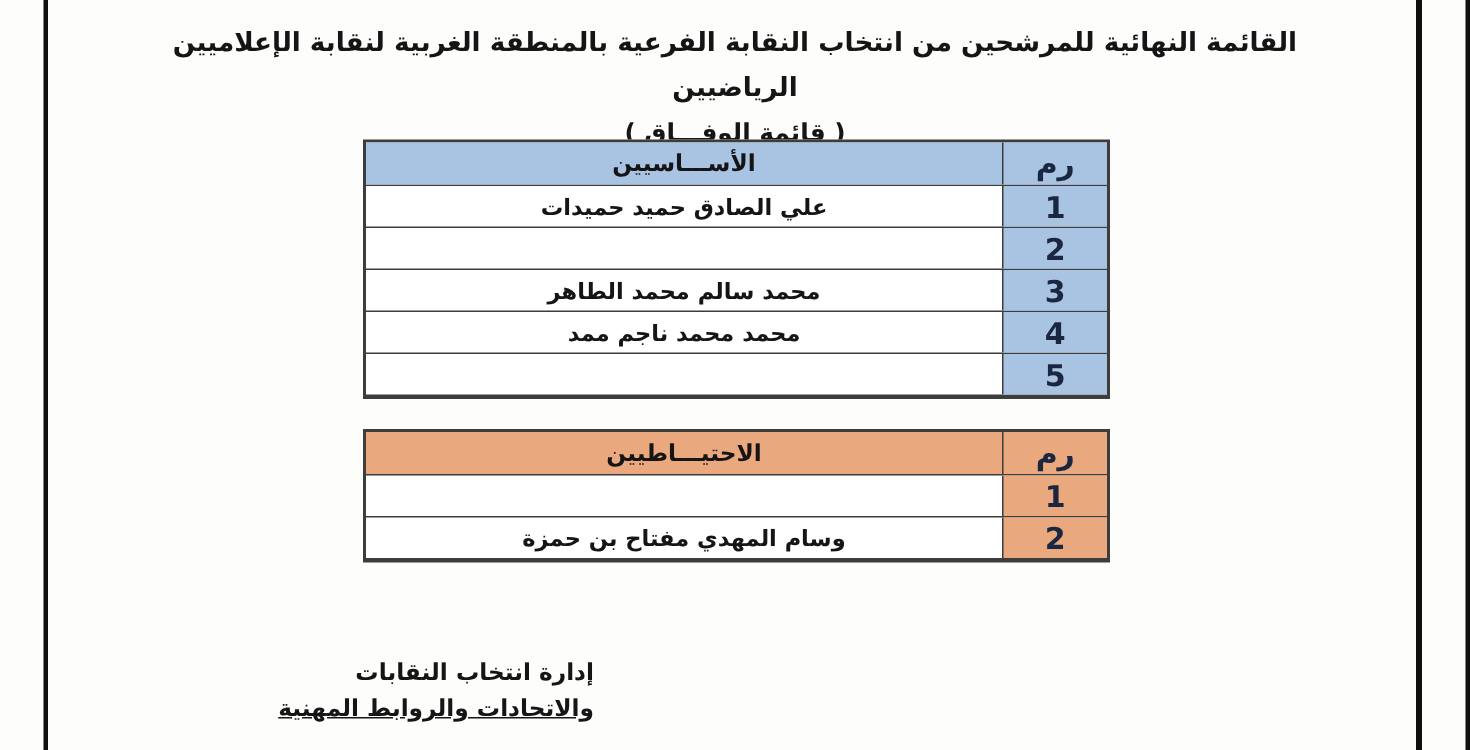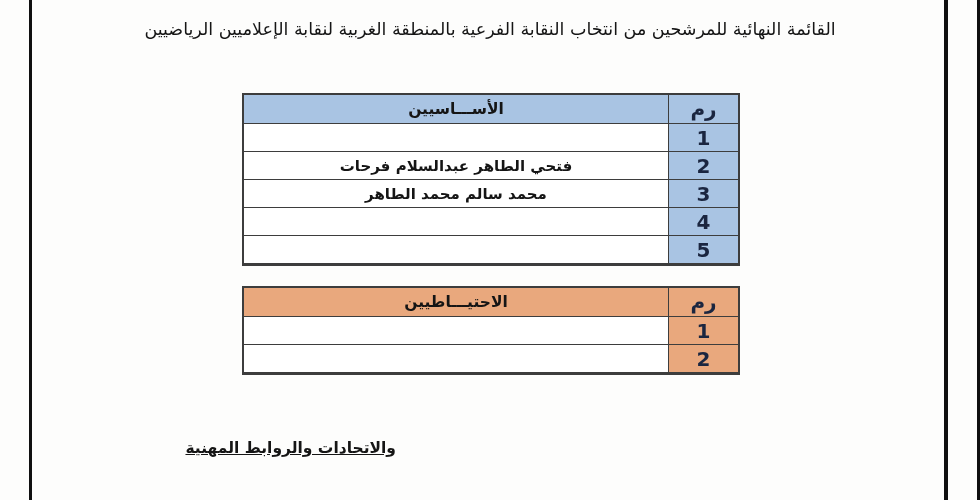--- a/index.html
+++ b/index.html
@@ -9,21 +9,21 @@
     font-family:"DejaVu Sans",sans-serif;
     color:var(--ink,#151515);
   }
   .vline{position:absolute;top:0;bottom:0;background:var(--rule_ink,#101010);}
   .vline-left{left:29px;width:3px;}
   .vline-right{left:944px;width:4px;}
   .vline-edge{left:977px;width:3px;}
 
   .title-block{
     position:absolute;left:90px;top:14px;width:800px;
-    direction:rtl;text-align:center;font-weight:normal;
+    direction:rtl;text-align:center;font-weight:bold;
   }
   .title-line1{font-size:17.5px;line-height:30px;letter-spacing:.2px;}
   .title-line2{font-size:16.5px;line-height:26px;margin-top:2px;}
 
   .tbl{
     position:absolute;left:242px;width:498px;
     border:2px solid var(--table_border,#3d3d3d);
     border-bottom-width:3px;
     background:#fff;direction:rtl;box-sizing:border-box;
   }
@@ -56,54 +56,58 @@
 </style>
 </head>
 <body>
 
 <div class="vline vline-left"></div>
 <div class="vline vline-right"></div>
 <div class="vline vline-edge"></div>
 
 <div class="title-block">
   <div class="title-line1">القائمة النهائية للمرشحين من انتخاب النقابة الفرعية بالمنطقة الغربية لنقابة الإعلاميين الرياضيين</div>
+  <div class="title-line2">( قائمة الوفـــاق )</div>
 </div>
 
 <div class="tbl tbl-main">
   <div class="trow trow-head">
     <div class="cell cell-no">رم</div>
     <div class="cell cell-name">الأســـاسيين</div>
   </div>
   <div class="trow">
     <div class="cell cell-no">1</div>
+    <div class="cell cell-name">علي الصادق حميد حميدات</div>
   </div>
   <div class="trow">
     <div class="cell cell-no">2</div>
-    <div class="cell cell-name">فتحي الطاهر عبدالسلام فرحات</div>
   </div>
   <div class="trow">
     <div class="cell cell-no">3</div>
     <div class="cell cell-name">محمد سالم محمد الطاهر</div>
   </div>
   <div class="trow">
     <div class="cell cell-no">4</div>
+    <div class="cell cell-name">محمد محمد ناجم ممد</div>
   </div>
   <div class="trow">
     <div class="cell cell-no">5</div>
   </div>
 </div>
 
 <div class="tbl tbl-reserve">
   <div class="trow trow-head">
     <div class="cell cell-no">رم</div>
     <div class="cell cell-name">الاحتيـــاطيين</div>
   </div>
   <div class="trow">
     <div class="cell cell-no">1</div>
   </div>
   <div class="trow">
     <div class="cell cell-no">2</div>
+    <div class="cell cell-name">وسام المهدي مفتاح بن حمزة</div>
   </div>
 </div>
 
 <div class="footer-block">
+  <div class="footer-line1">إدارة انتخاب النقابات</div>
   <div class="footer-line2">والاتحادات والروابط المهنية</div>
 </div>
 
 </body></html>

